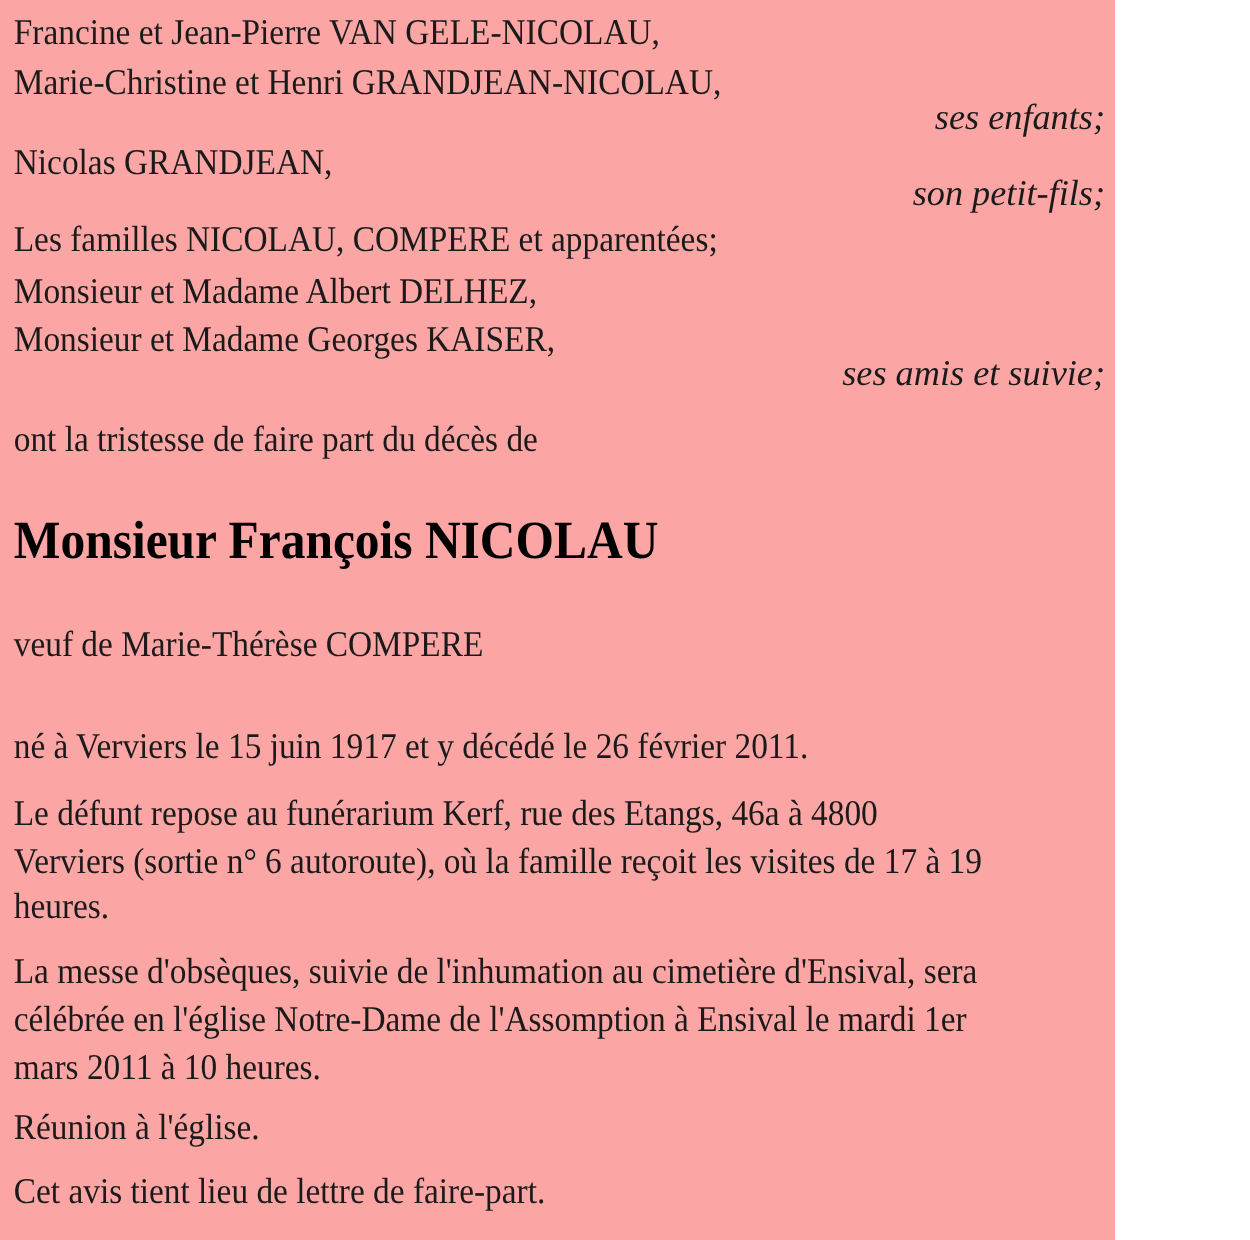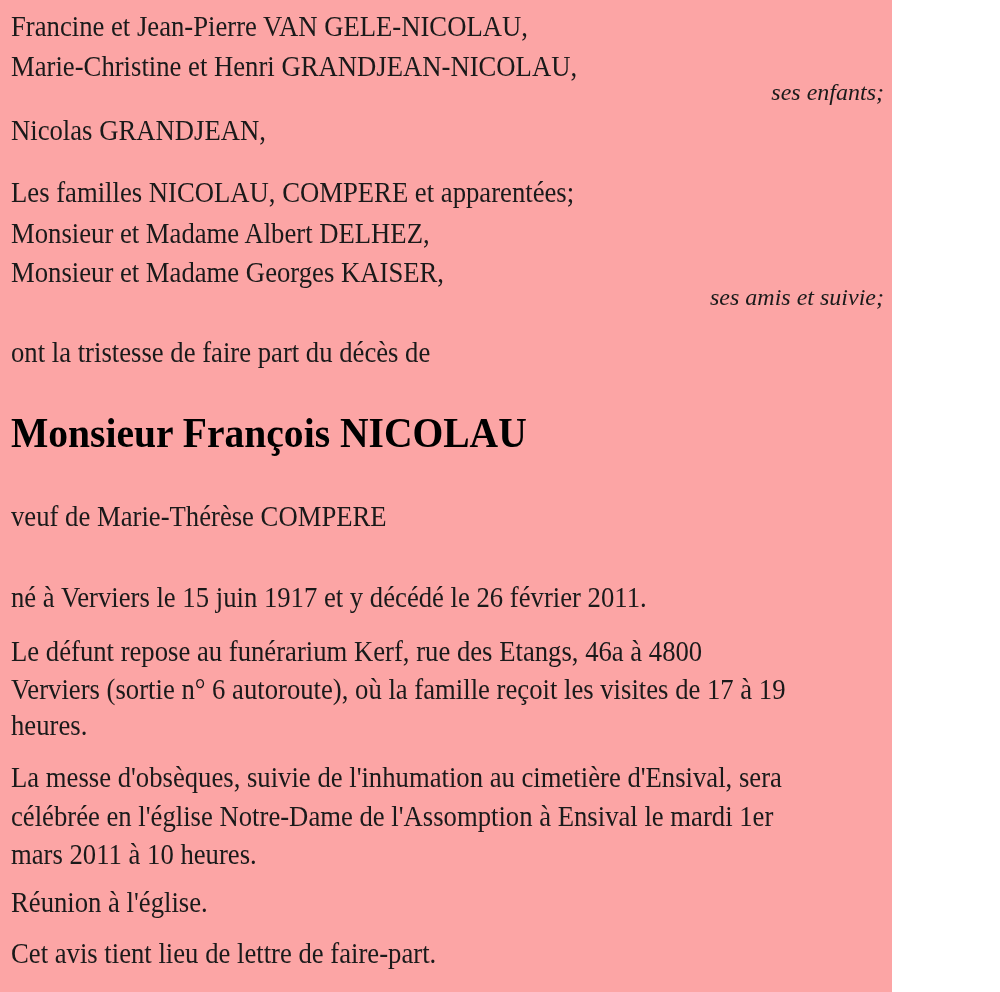--- a/index.html
+++ b/index.html
@@ -20,21 +20,21 @@
     line-height: 1;
     white-space: nowrap;
     transform: scaleX(0.92);
     transform-origin: 0 0;
     color: #1a1a1a;
   }
   .right-note {
     position: absolute;
     right: 8px;
     left: auto;
-    font-size: 24px;
+    font-size: 29px;
     line-height: 1;
     white-space: nowrap;
     font-style: italic;
     text-align: left;
     transform: none;
     color: #1a1a1a;
   }
   .title {
     position: absolute;
     left: 11px;
@@ -53,20 +53,21 @@
 <div class="page">
 
   <div class="line" style="top:12px">Francine et Jean-Pierre VAN GELE-NICOLAU,</div>
 
   <div class="line" style="top:52px">Marie-Christine et Henri GRANDJEAN-NICOLAU,</div>
 
   <div class="right-note" style="top:80px">ses enfants;</div>
 
   <div class="line" style="top:116px">Nicolas GRANDJEAN,</div>
 
+  <div class="right-note" style="top:141px">son petit-fils;</div>
 
   <div class="line" style="top:178px">Les familles NICOLAU, COMPERE et apparentées;</div>
 
   <div class="line" style="top:219px">Monsieur et Madame Albert DELHEZ,</div>
 
   <div class="line" style="top:258px">Monsieur et Madame Georges KAISER,</div>
 
   <div class="right-note" style="top:285px">ses amis et suivie;</div>
 
   <div class="line" style="top:338px">ont la tristesse de faire part du décès de</div>

